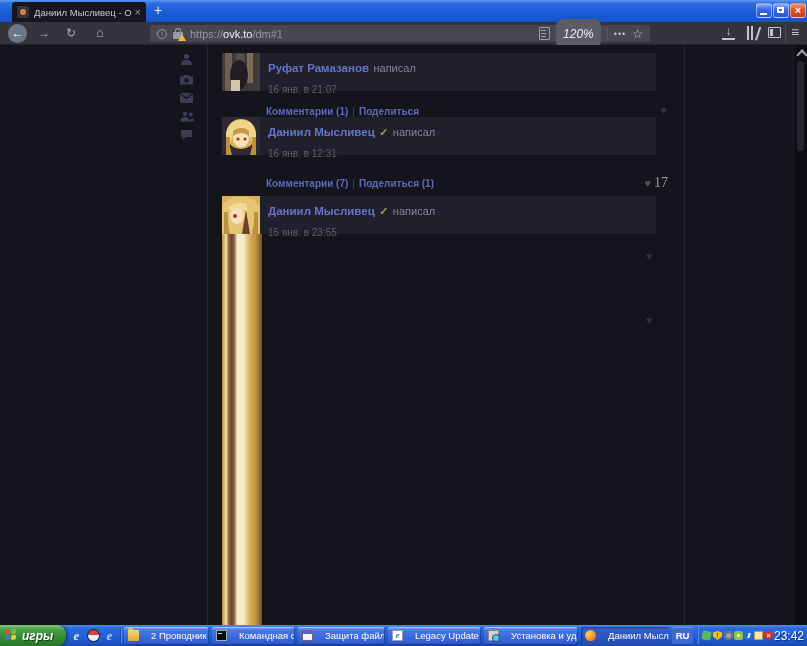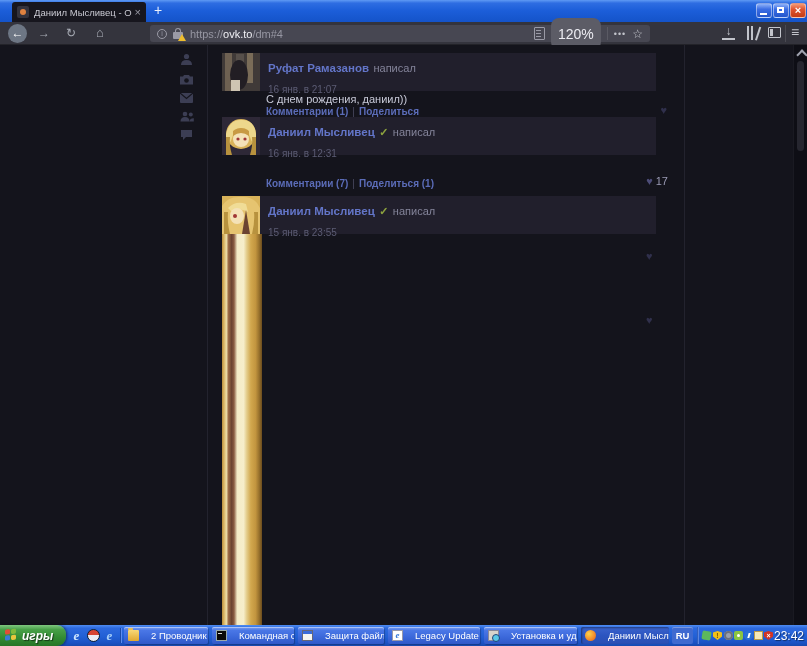--- a/index.html
+++ b/index.html
@@ -44,21 +44,21 @@
   .lock-shackle{position:absolute;left:2px;top:0;width:6px;height:6px;border:1.5px solid #9a9aa6;
     border-bottom:none;border-radius:3px 3px 0 0;box-sizing:border-box;}
   .lock-body{position:absolute;left:0;top:4px;width:10px;height:7px;background:#9a9aa6;border-radius:1px;}
   .lock-warn{position:absolute;right:-2px;bottom:-1px;width:0;height:0;
     border-left:4px solid transparent;border-right:4px solid transparent;border-bottom:7px solid #eebd2e;}
   .url-text{flex:1;font-size:11px;color:#9696a2;white-space:nowrap;overflow:hidden;}
   .u-host{color:#f0f0f5;}
   .reader{width:9px;height:11px;border:1px solid #9a9aa6;border-radius:1px;position:relative;flex:none;}
   .reader::after{content:"";position:absolute;left:1px;top:2px;width:5px;height:1px;background:#9a9aa6;
     box-shadow:0 3px 0 #9a9aa6,0 6px 0 #9a9aa6;}
-  .zoom-pill{background:#5c5c66;border-radius:8px;color:#ececf2;font-size:14px;padding:8px 7px;flex:none;}
+  .zoom-pill{background:#5c5c66;border-radius:8px;color:#ececf2;font-size:12px;padding:8px 7px;flex:none;font-style:italic;}
   .sep-v{width:1px;height:13px;background:#5a5a64;flex:none;}
   .dots{color:#c2c4cb;font-size:9px;letter-spacing:1px;flex:none;}
   .star{color:#c2c4cb;font-size:12px;flex:none;line-height:12px;}
   .dl-btn{position:absolute;left:722px;top:25px;width:13px;text-align:center;color:#c2c4cb;font-size:12px;
     border-bottom:2px solid #c2c4cb;line-height:13px;}
   .lib-btn{position:absolute;left:746px;top:26px;width:15px;height:14px;}
   .lib-btn b{position:absolute;top:0;width:2px;height:14px;background:#c2c4cb;}
   .lib-btn b:nth-child(1){left:1px;}
   .lib-btn b:nth-child(2){left:5px;}
   .lib-btn b:nth-child(3){left:9px;transform:rotate(18deg);transform-origin:bottom left;}
@@ -80,21 +80,21 @@
   .p-name{font-size:11.5px;font-weight:bold;color:#6375c8;}
   .p-check{color:#8ca23e;font-size:11px;font-weight:bold;}
   .p-action{font-size:11px;color:#84849a;}
   .p-date{font-size:10px;color:#5c5c74;margin-top:8px;}
   .p-body{position:absolute;left:266px;font-size:11px;color:#c8cad8;line-height:14.5px;width:402px;}
   .p-foot{position:absolute;left:266px;font-size:10px;font-weight:bold;color:#5b6cb8;}
   .foot-sep{color:#4a4a60;font-weight:normal;margin:0 4px;}
   .heart{font-size:11px;}
   .h-dim{color:#30304c;}  .h-lit{color:#4d4d78;}
   .like-box{position:absolute;display:flex;align-items:center;gap:3px;}
-  .like-n{color:#9b9bb5;font-size:11px;}
+  .like-n{color:#9b9bb5;font-size:14px;font-family:Liberation Serif, serif;}
   .float-heart{position:absolute;left:646px;}
 
   .tall-img{position:absolute;left:222px;top:189px;width:40px;height:391px;
     background:linear-gradient(90deg,#b98f3e 0%,#d9b564 5%,#eddfa8 11%,#9c6d48 16%,#6b4331 24%,
       #8a5c42 30%,#f4ecc8 38%,#f6eecb 54%,#e3cc8a 62%,#d2a84e 72%,#c2953f 84%,#96702c 93%,#6b4c1e 100%);}
 
   .scrollbar{position:absolute;left:793px;top:0;width:14px;height:580px;background:#0e0e15;border-left:1px solid #1a1a22;box-sizing:border-box;}
   .sb-up{position:absolute;left:4px;top:6px;width:6px;height:6px;border-left:2px solid #9fa2ae;border-top:2px solid #9fa2ae;transform:rotate(45deg);}
   .sb-thumb{position:absolute;left:3px;top:16px;width:7px;height:90px;background:#26262f;border-radius:4px;}
 
@@ -180,21 +180,21 @@
   <div class="nav-glyph btn-reload">↻</div>
   <div class="nav-glyph btn-home">⌂</div>
 
   <div class="urlbar">
     <span class="info-i">i</span>
     <span class="lockwrap">
       <span class="lock-shackle"></span>
         <span class="lock-body"></span>
         <span class="lock-warn"></span>
     </span>
-    <span class="url-text"><span>https://</span><span class="u-host">ovk.to</span><span>/dm#4</span></span>
+    <span class="url-text"><span>https://</span><span class="u-host">ovk.to</span><span>/dm#1</span></span>
     <span class="reader"></span>
     <span class="zoom-pill">120%</span>
     <span class="sep-v"></span>
     <span class="dots">•••</span>
     <span class="star">☆</span>
   </div>
 
   <div class="dl-btn">↓</div>
   <div class="lib-btn">
       <b></b>
@@ -237,21 +237,20 @@
       <rect x="25" width="6" height="30" fill="#7a6c58"></rect>
       <rect x="14" y="1" width="8" height="9" fill="#57504b"></rect>
       <ellipse cx="17" cy="22" rx="9" ry="15" fill="#221e24"></ellipse>
       <rect x="9" y="27" width="9" height="11" fill="#cfc5b2"></rect>
     </svg>
     <div class="post-head" style="top:8px">
       <span class="p-name">Руфат Рамазанов</span>
       <span class="p-action">написал</span>
       <div class="p-date">16 янв. в 21:07</div>
     </div>
-    <div class="p-body" style="top:47px">С днем рождения, даниил))</div>
     <div class="p-foot" style="top:61px">
       <span>Комментарии (1)</span><span class="foot-sep">|</span><span>Поделиться</span>
     </div>
     <div class="like-box" style="top:59px;right:140px">
       <span class="heart h-dim">♥</span>
     </div>
 
     <svg class="avatar" style="top:72px" viewBox="0 0 38 38">
       <rect width="38" height="38" fill="#2e2837"></rect>
       <circle cx="19" cy="17" r="15" fill="#d9b35a"></circle>

